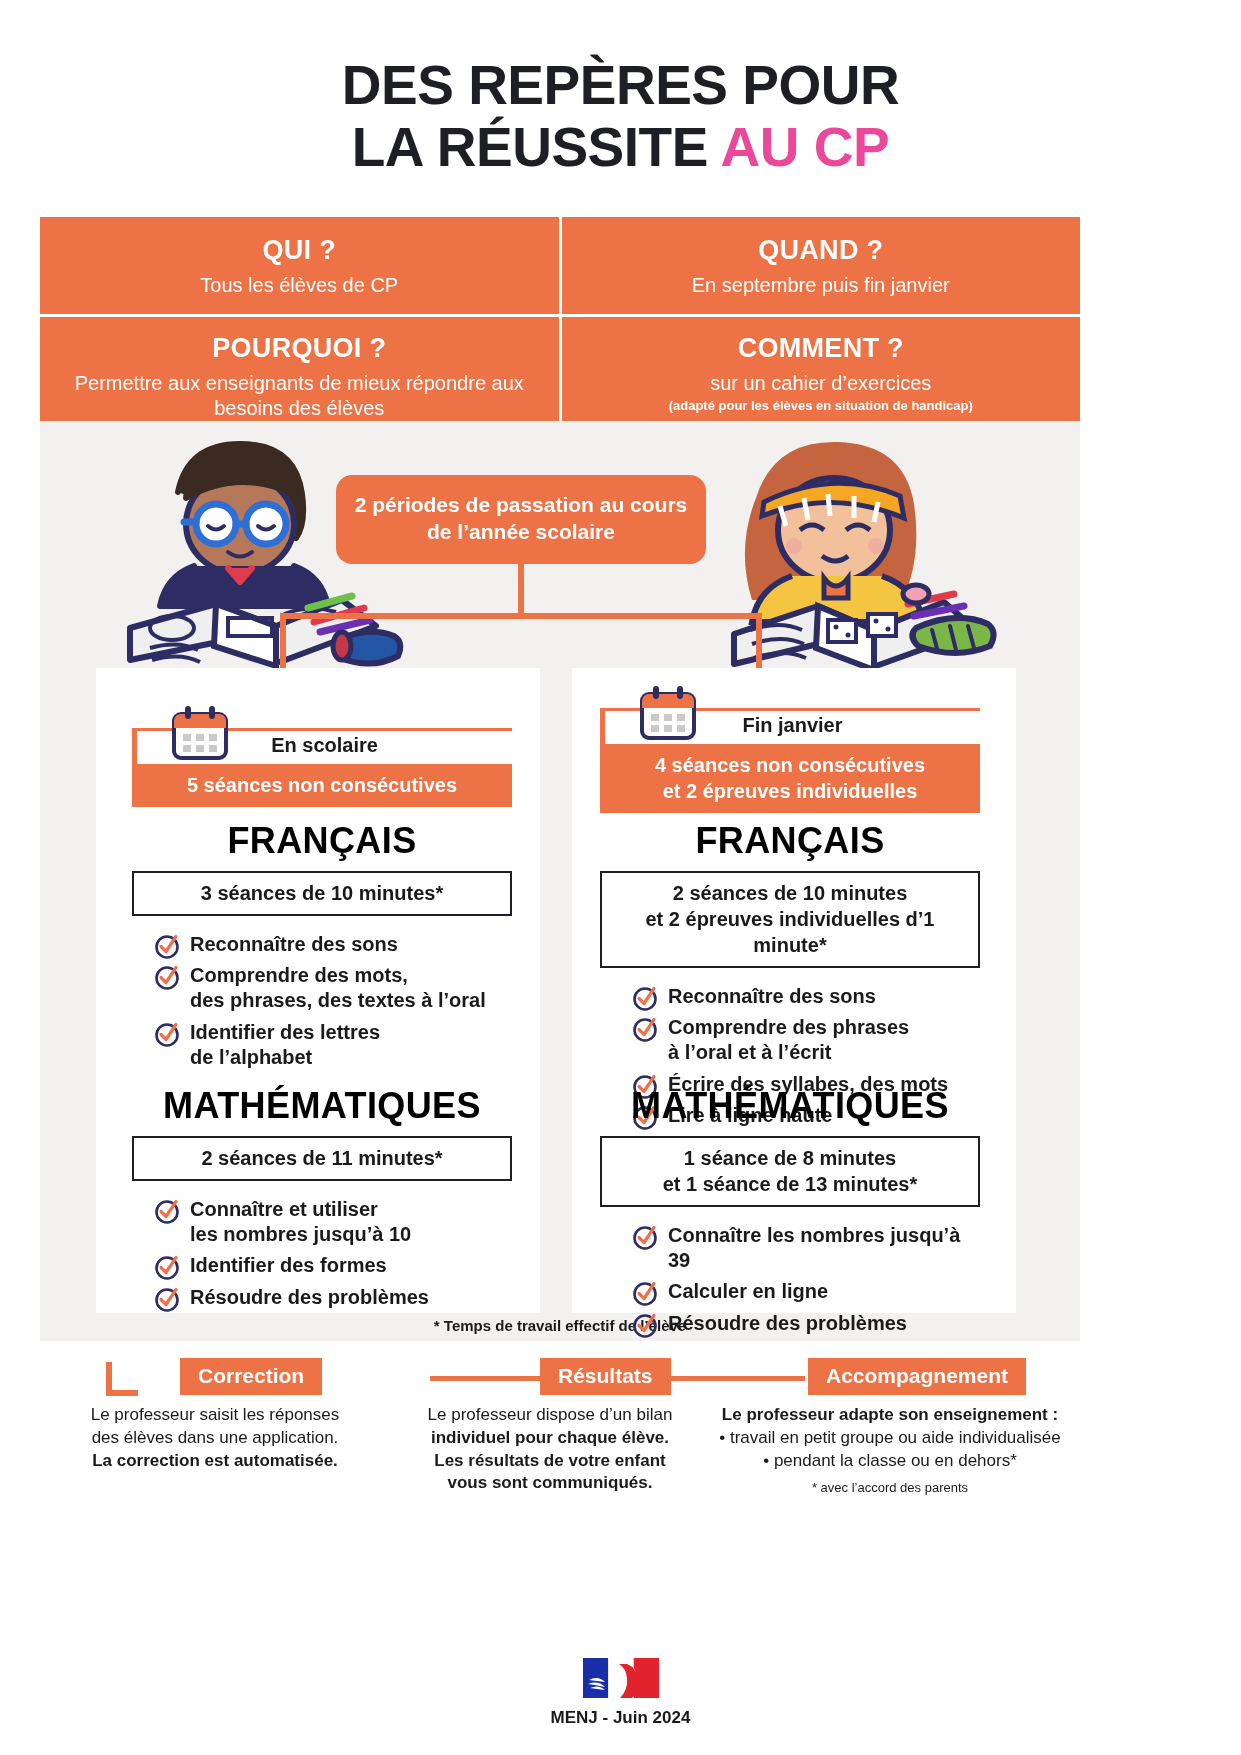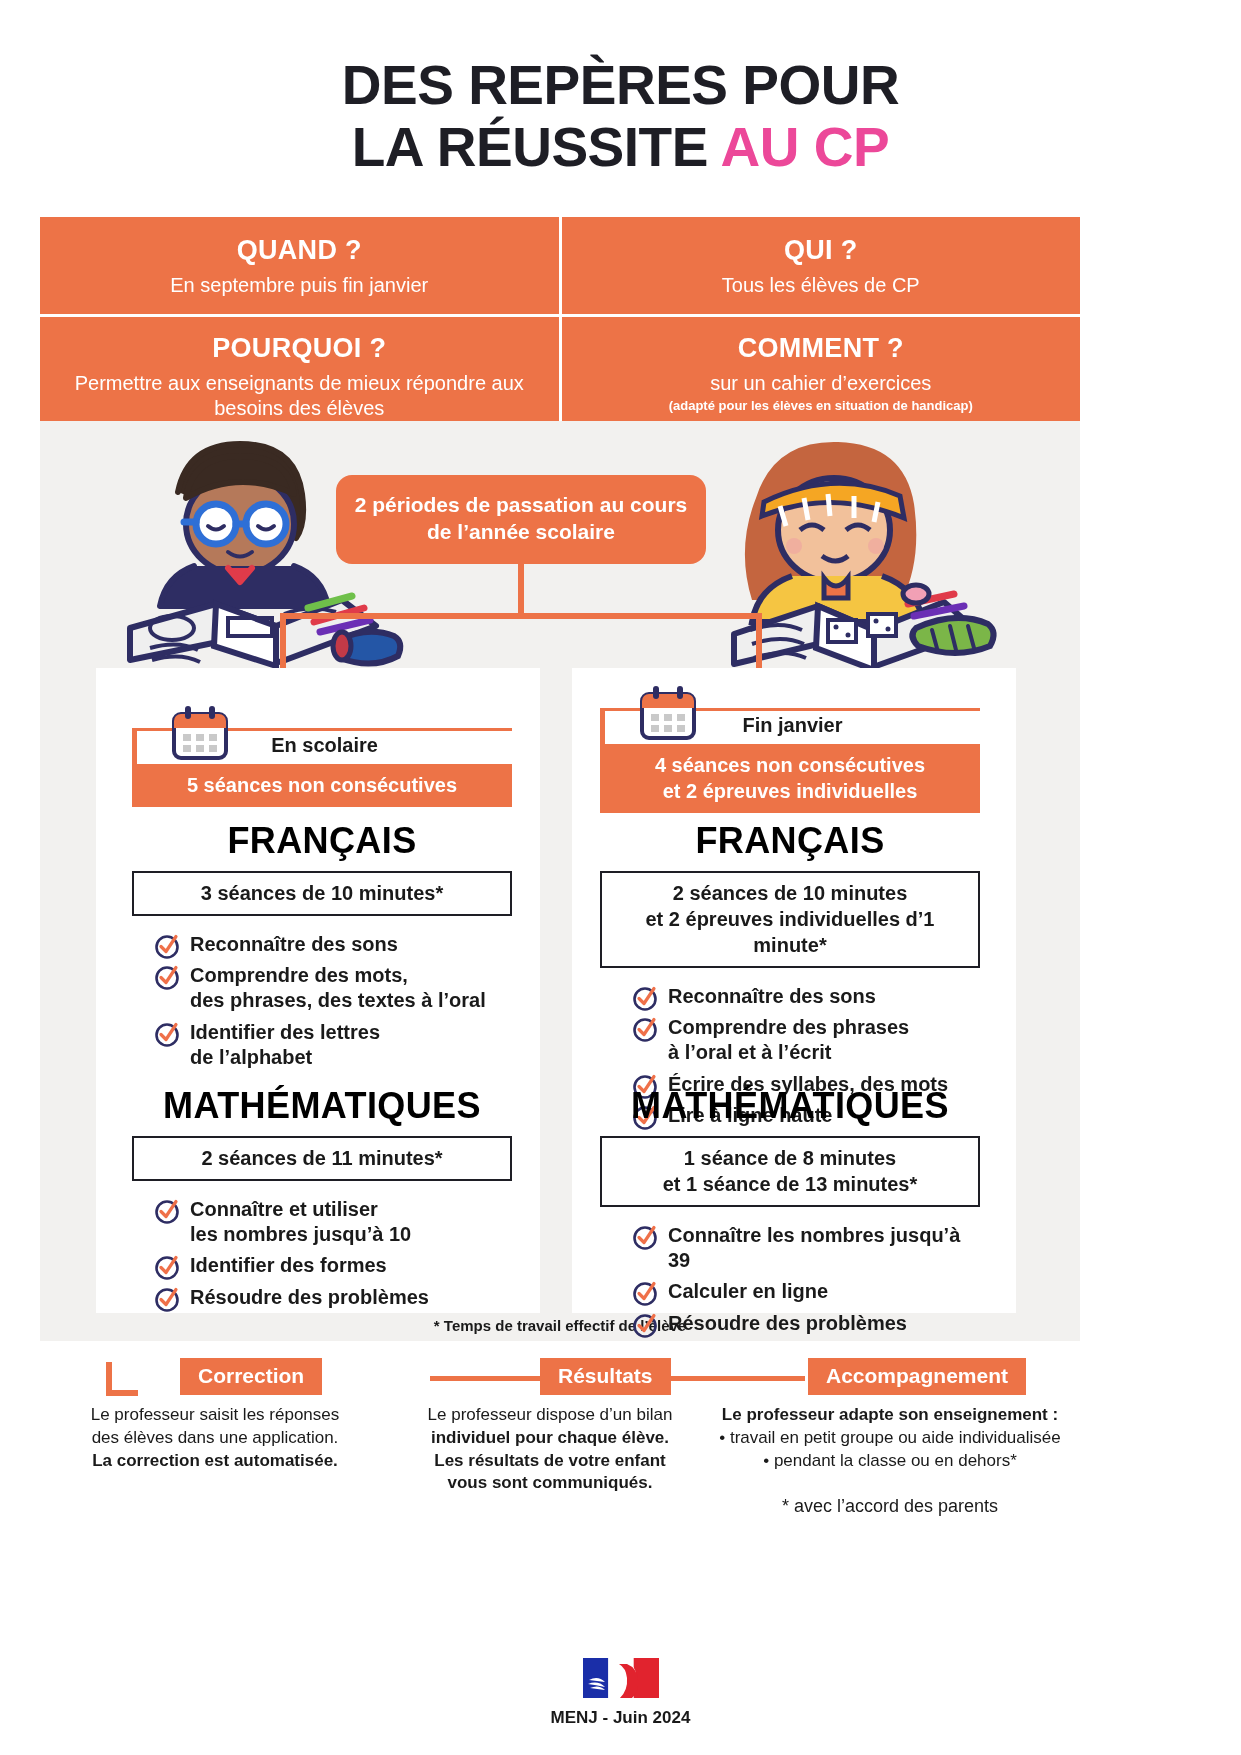--- a/index.html
+++ b/index.html
@@ -128,47 +128,47 @@
   }
   .rule { position:absolute; top: 18px; height: 5px; background:#ed7347; }
   .bracket {
     position:absolute; left: 66px; top: 1km; width: 32px; height: 34px;
     border-left: 6px solid #ed7347; border-bottom: 6px solid #ed7347;
   }
   .step-body {
     position:absolute; top: 46px; text-align:center;
     font-size: 17px; line-height: 1.34; color:#1a1a1a;
   }
-  .star-note { font-size: 18px; margin-top: 22px; }
+  .star-note { font-size: 13px; margin-top: 7px; }
 
   
   .footer {
     position:absolute; left: 0; top: 1658px; width: 1241px; text-align:center;
   }
   .flag { width: 76px; height: 40px; display:inline-block; }
   .footer .cap { font-size: 17px; font-weight: 700; margin-top: 6px; color:#1a1a1a; }
 </style>
 </head>
 <body>
 
 <div class="page">
 
   <div class="title-block">
     <div class="title-line">DES REPÈRES POUR</div>
     <div class="title-line"><span>LA RÉUSSITE </span><span class="title-accent">AU CP</span></div>
   </div>
 
   <div class="qgrid">
     <div class="qcell">
+      <h3>QUI ?</h3>
+      <p>Tous les élèves de CP</p>
+    </div>
+    <div class="qcell">
       <h3>QUAND ?</h3>
       <p>En septembre puis fin janvier</p>
-    </div>
-    <div class="qcell">
-      <h3>QUI ?</h3>
-      <p>Tous les élèves de CP</p>
     </div>
     <div class="qcell tall">
       <h3>POURQUOI ?</h3>
       <p>Permettre aux enseignants de mieux répondre aux besoins des élèves</p>
     </div>
     <div class="qcell tall">
       <h3>COMMENT ?</h3>
       <p>sur un cahier d’exercices</p>
       <p class="tiny">(adapté pour les élèves en situation de handicap)</p>
     </div>

